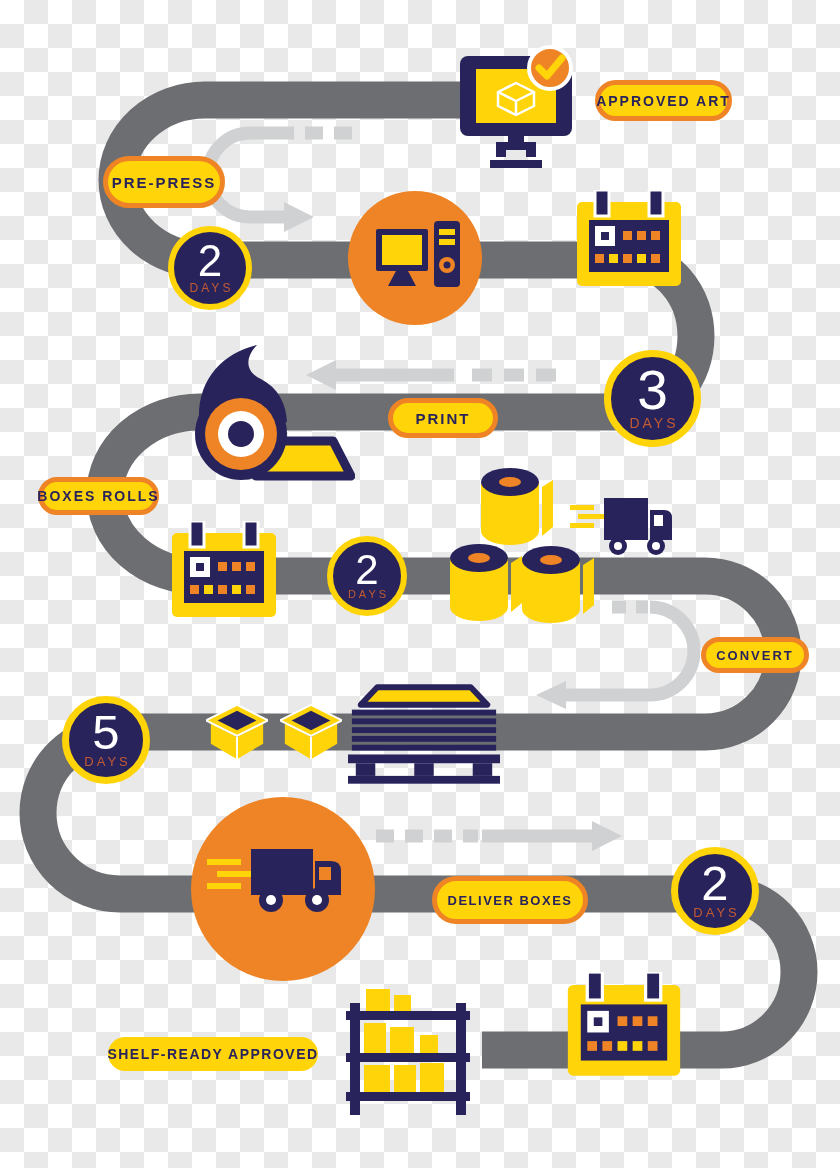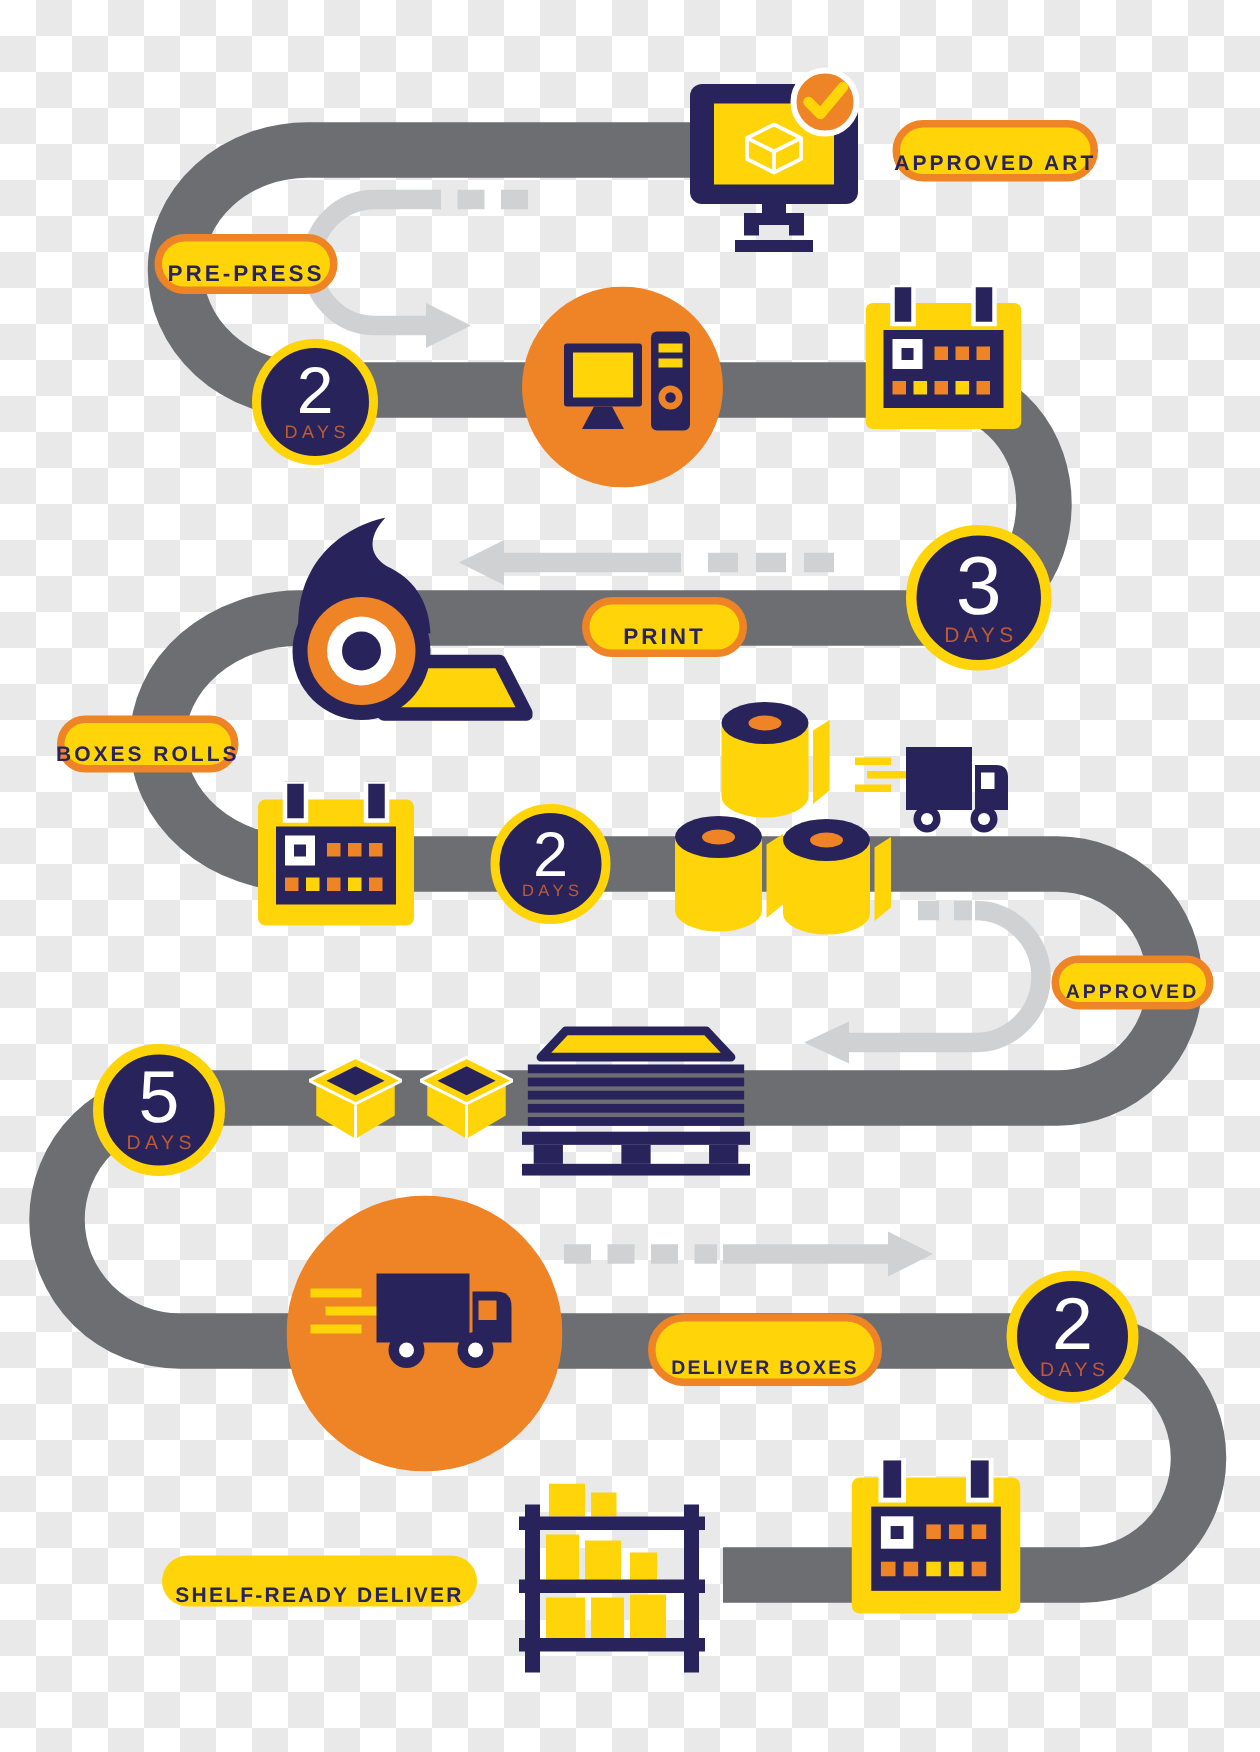--- a/index.html
+++ b/index.html
@@ -15,21 +15,21 @@
       linear-gradient(45deg,var(--checker_gray) 25%,transparent 25%,transparent 75%,var(--checker_gray) 75%),
       linear-gradient(45deg,var(--checker_gray) 25%,transparent 25%,transparent 75%,var(--checker_gray) 75%);
     background-size:48px 48px;
     background-position:0 0,24px 24px;
     position:relative;overflow:hidden;
   }
   .abs{position:absolute}
   svg{display:block}
   .fn{fill:var(--navy)} .fo{fill:var(--orange)} .fy{fill:var(--yellow)} .fw{fill:#fff}
   .pill{
-    position:absolute;display:flex;align-items:flex-end;justify-content:center;
+    position:absolute;display:flex;align-items:center;justify-content:center;
     background:var(--yellow);border:5px solid var(--orange);border-radius:40px;
     color:var(--navy);font-weight:700;letter-spacing:2px;font-size:15px;white-space:nowrap;
   }
   .pill.noborder{border:none}
   .badge{
     position:absolute;border-radius:50%;background:var(--navy);
     border:6px solid var(--yellow);
     display:flex;flex-direction:column;align-items:center;justify-content:center;
     color:#fff;line-height:1;
   }
@@ -267,37 +267,37 @@
     <rect class="fn" x="112" y="14" width="10" height="112"></rect>
     <rect class="fn" x="2" y="22" width="124" height="9"></rect>
     <rect class="fn" x="2" y="64" width="124" height="9"></rect>
     <rect class="fn" x="2" y="103" width="124" height="9"></rect>
   </svg>
 </div>
 
 <div class="pill" style="left:595px;top:80px;width:137px;height:41px">
   <span style="font-size:14px">APPROVED ART</span>
 </div>
-<div class="pill" style="left:103px;top:156px;width:122px;height:40px">
+<div class="pill" style="left:103px;top:156px;width:122px;height:52px">
   <span>PRE-PRESS</span>
 </div>
 <div class="pill" style="left:388px;top:398px;width:110px;height:40px">
   <span>PRINT</span>
 </div>
 <div class="pill" style="left:38px;top:477px;width:121px;height:38px">
   <span style="font-size:14px">BOXES ROLLS</span>
 </div>
 <div class="pill" style="left:701px;top:637px;width:108px;height:36px">
-  <span style="font-size:13px">APPROVED</span>
+  <span style="font-size:13px">CONVERT</span>
 </div>
 <div class="pill" style="left:432px;top:876px;width:156px;height:48px">
   <span style="font-size:13px;letter-spacing:1.5px">DELIVER BOXES</span>
 </div>
 <div class="pill noborder" style="left:108px;top:1037px;width:210px;height:34px">
-  <span style="font-size:14px;letter-spacing:1.5px">SHELF-READY DELIVER</span>
+  <span style="font-size:14px;letter-spacing:1.5px">SHELF-READY APPROVED</span>
 </div>
 
 <div class="badge b84" style="left:168px;top:226px;width:84px;height:84px">
   <div class="num">2</div>
   <div class="unit">DAYS</div>
 </div>
 <div class="badge b97" style="left:604px;top:350px;width:97px;height:97px">
   <div class="num">3</div>
   <div class="unit">DAYS</div>
 </div>

